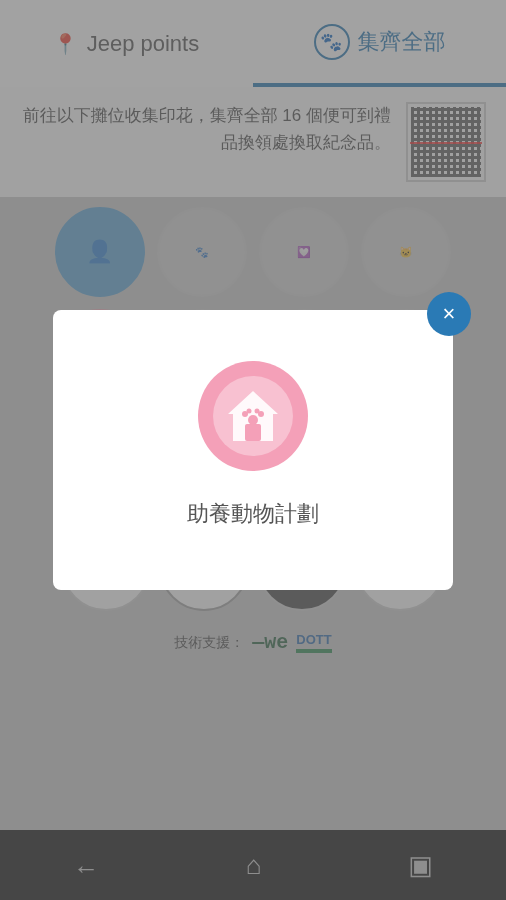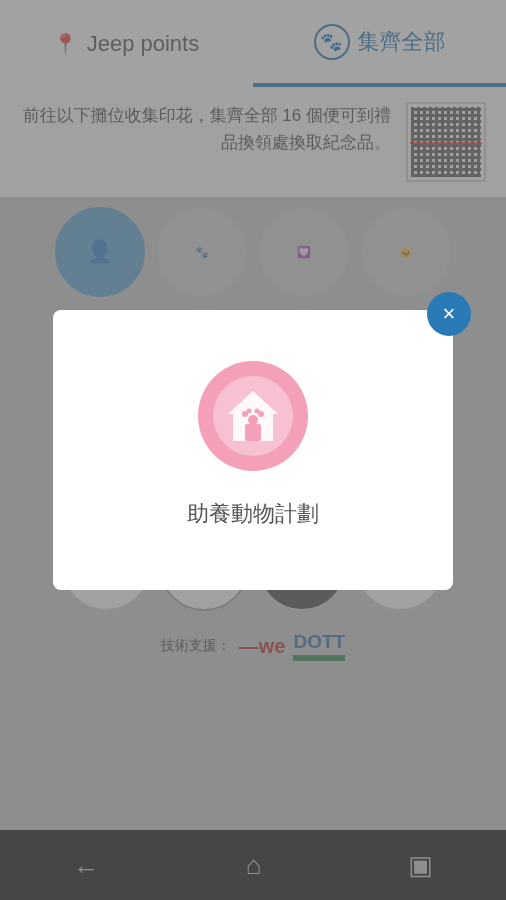--- a/index.html
+++ b/index.html
@@ -320,22 +320,22 @@
 
   <div class="brand-row">
     <div class="brand-circle" style="font-size:8px;">Mexi Moly<br>客樂</div>
     <div class="brand-circle" style="font-size:10px; color:#1a5fa8; border-color:#999;">•PetzUp</div>
     <div class="brand-circle" style="font-size:8px; background:#333; color:#fff;">venture<br>studios</div>
     <div class="brand-circle" style="font-size:14px;">🦋🦋🦋</div>
   </div>
 
   <div class="footer-tech">
     <span>技術支援：</span>
-    <span style="font-size:20px; color:#b91c1c; font-weight:bold;">—we</span>
-    <span style="font-size:19px; color:#1a5fa8; font-weight:bold; border-bottom:6px solid #15803d; padding-bottom:2px;">DOTT</span>
+    <span style="font-size:20px; color:#14532d; font-weight:bold;font-family:Liberation Mono, monospace;">—we</span>
+    <span style="font-size:13px; color:#1a5fa8; font-weight:bold; border-bottom:4px solid #15803d; padding-bottom:2px;">DOTT</span>
   </div>
 </div>
 
 <div class="modal-overlay">
   <div class="modal-box">
     <button class="modal-close-btn">×</button>
 
     <div class="modal-icon-circle">
       <div class="modal-icon-inner">
         <svg class="house-paw-svg" viewBox="0 0 60 60" xmlns="http://www.w3.org/2000/svg">

